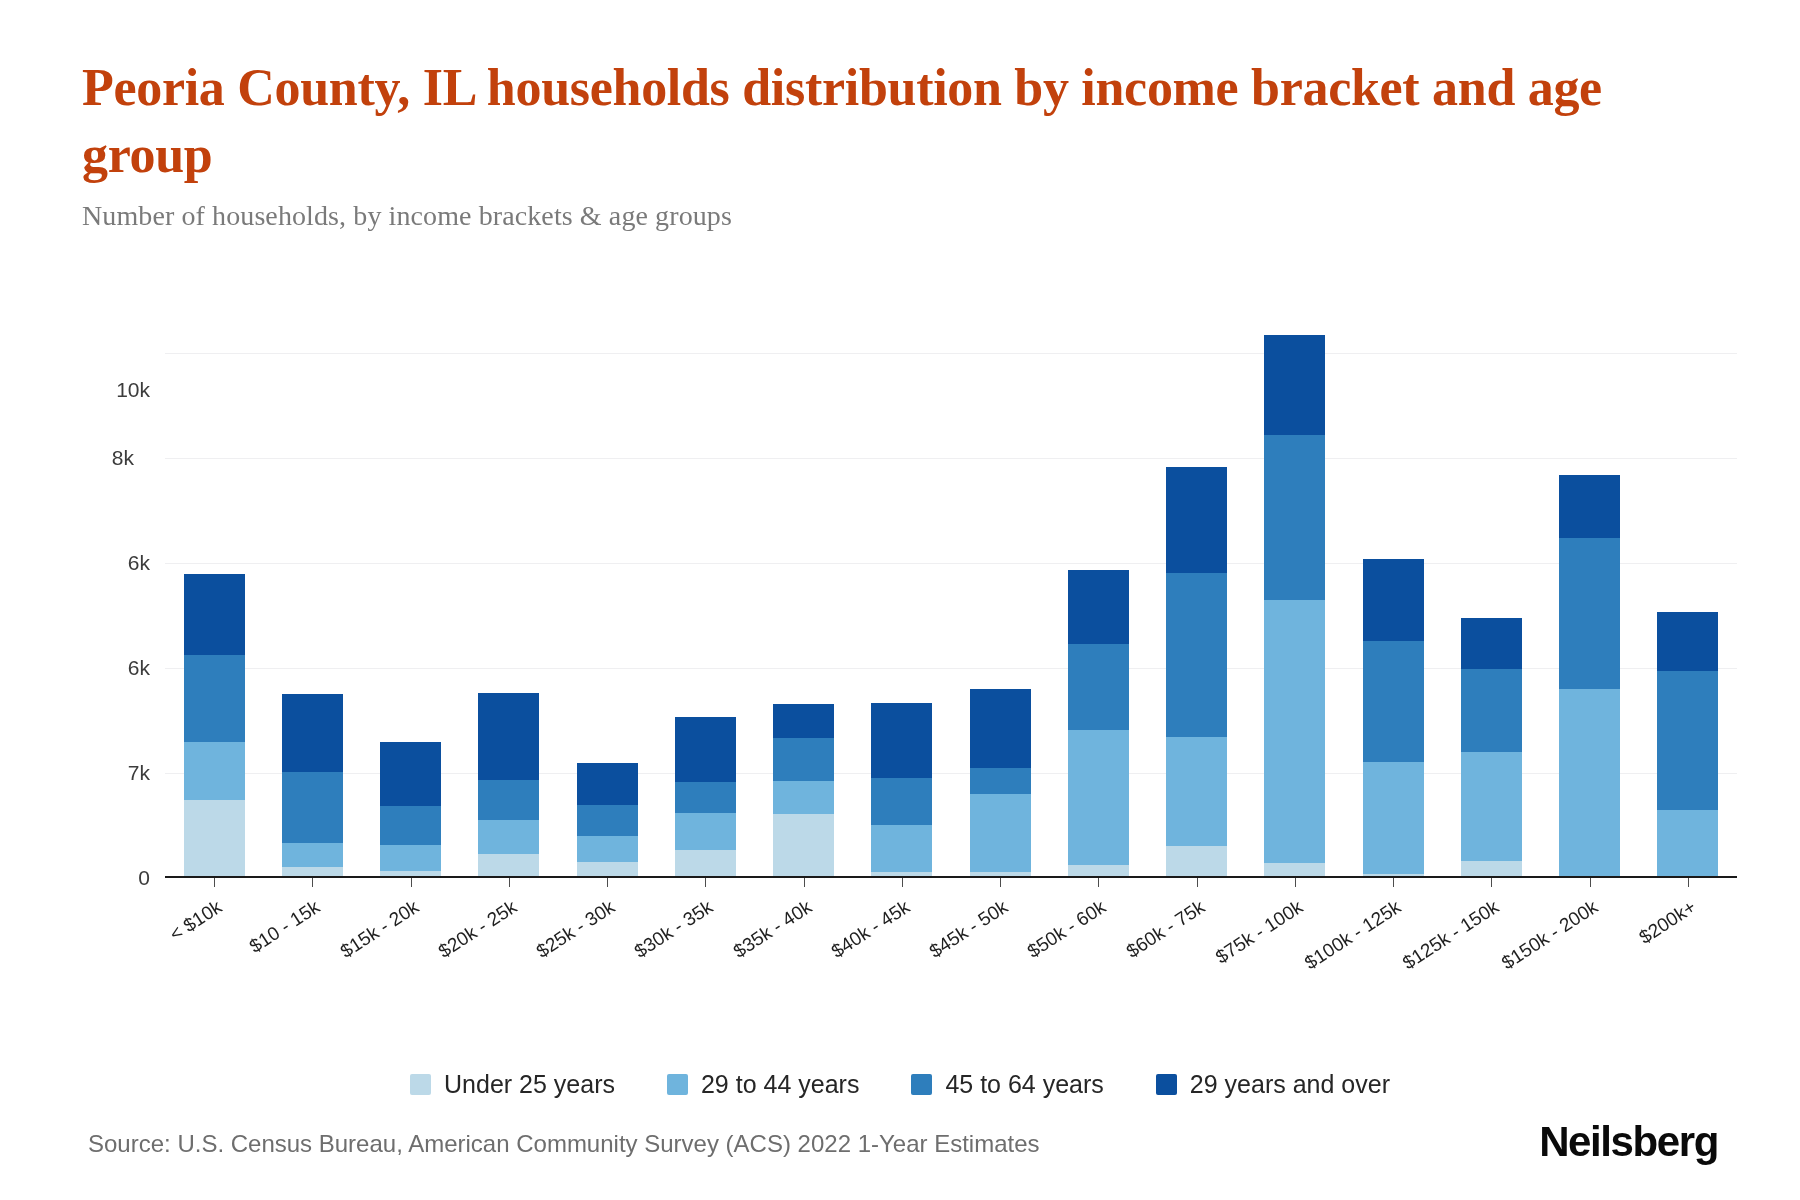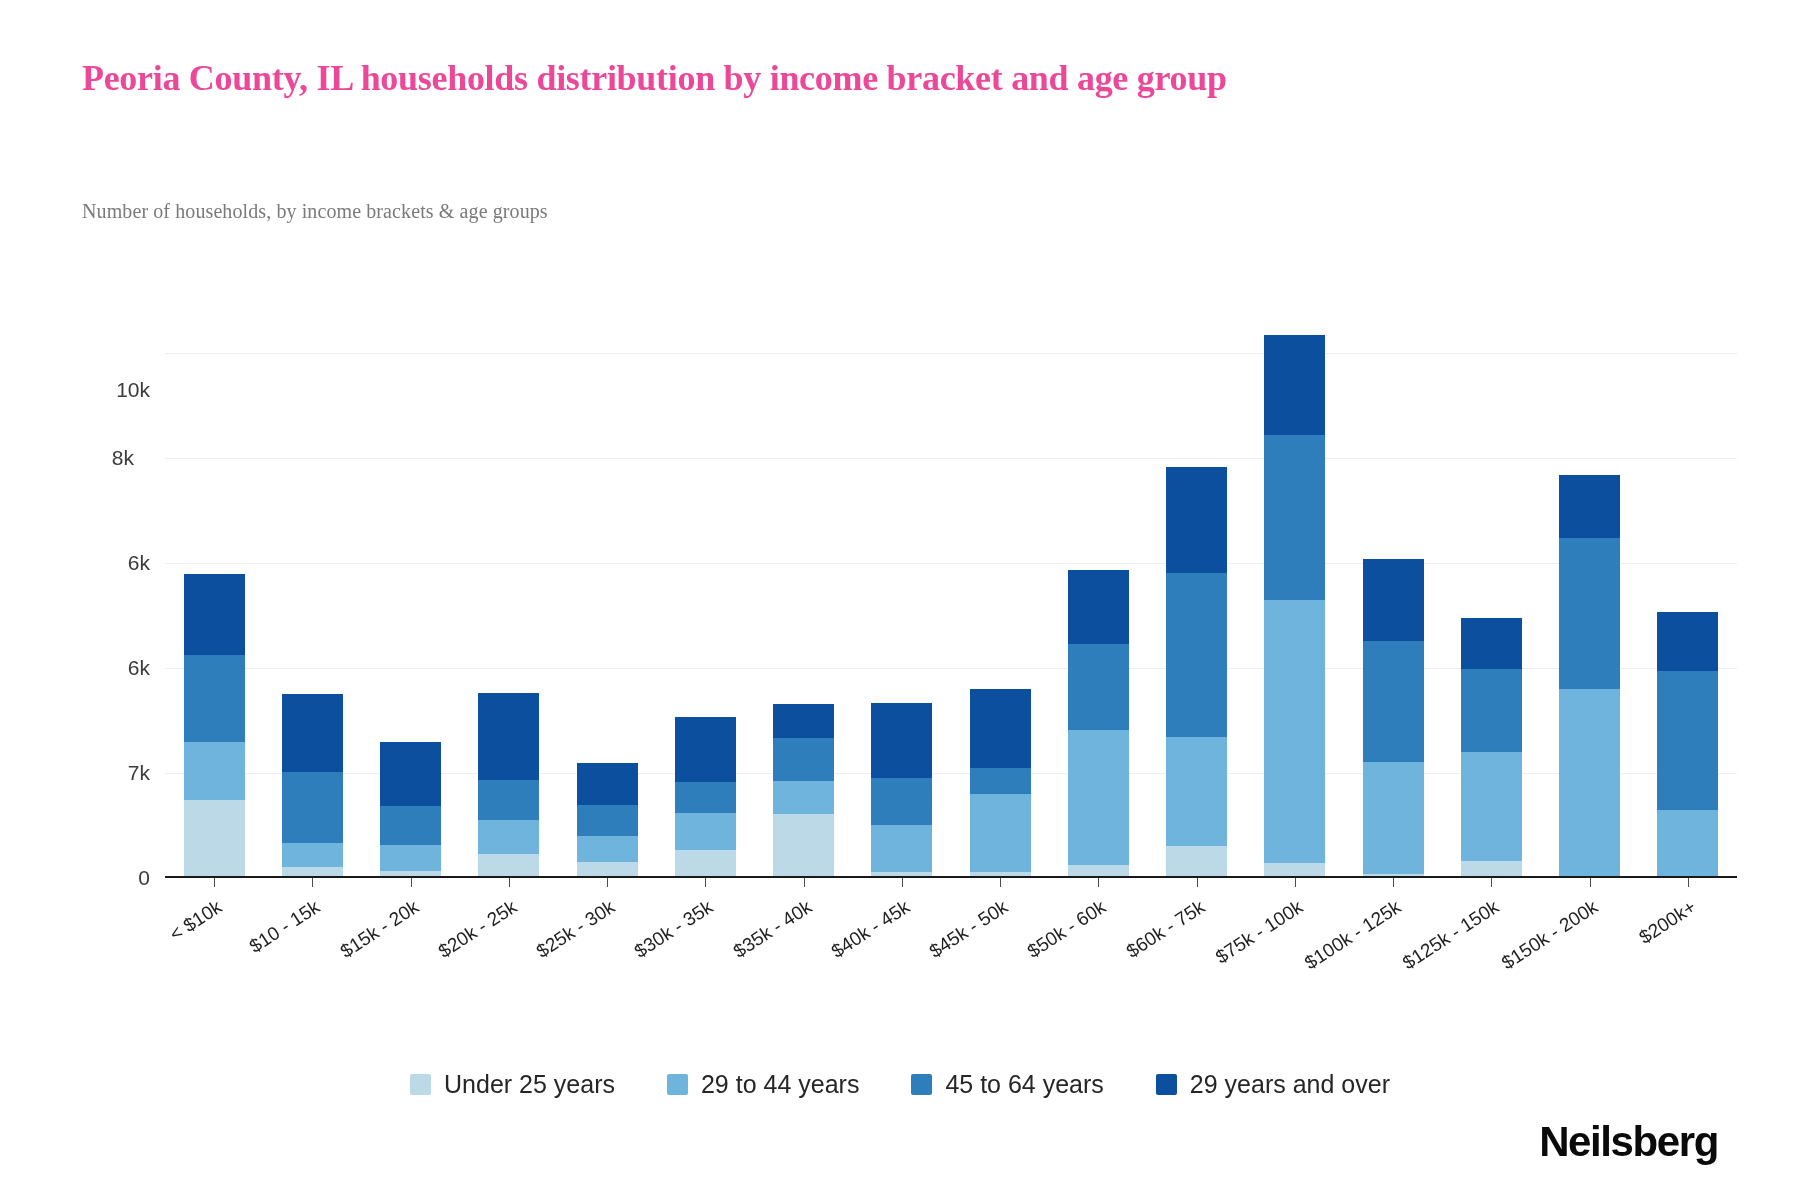--- a/index.html
+++ b/index.html
@@ -11,31 +11,31 @@
   }
   #root { position: relative; width: 1800px; height: 1200px; }
 
   
   .title {
     position: absolute;
     left: 82px; top: 55px;
     width: 1560px;
     font-family: "Liberation Serif", serif;
     font-weight: bold;
-    font-size: 36px;
+    font-size: 52px;
     line-height: 1.28;
     letter-spacing: -0.3px;
-    color: #ec4899;
+    color: #c2410c;
     white-space: pre-line;
   }
   .subtitle {
     position: absolute;
     left: 82px; top: 200px;
     font-family: "Liberation Serif", serif;
-    font-size: 20px;
+    font-size: 28px;
     color: #7a7a7a;
     letter-spacing: 0.1px;
   }
 
   
   
   #plot {
     position: absolute;
     left: 165px;
     top: 300px;
@@ -339,15 +339,16 @@
       <div class="legend-item">
         <span class="legend-swatch" style="background: rgb(46, 126, 188);"></span>
         <span class="legend-label">45 to 64 years</span>
       </div>
       <div class="legend-item">
         <span class="legend-swatch" style="background: rgb(11, 79, 158);"></span>
         <span class="legend-label">29 years and over</span>
       </div>
     </div>
 
+  <div class="source">Source: U.S. Census Bureau, American Community Survey (ACS) 2022 1-Year Estimates</div>
   <div class="brand">Neilsberg</div>
 
 </div>
 
 </body></html>

